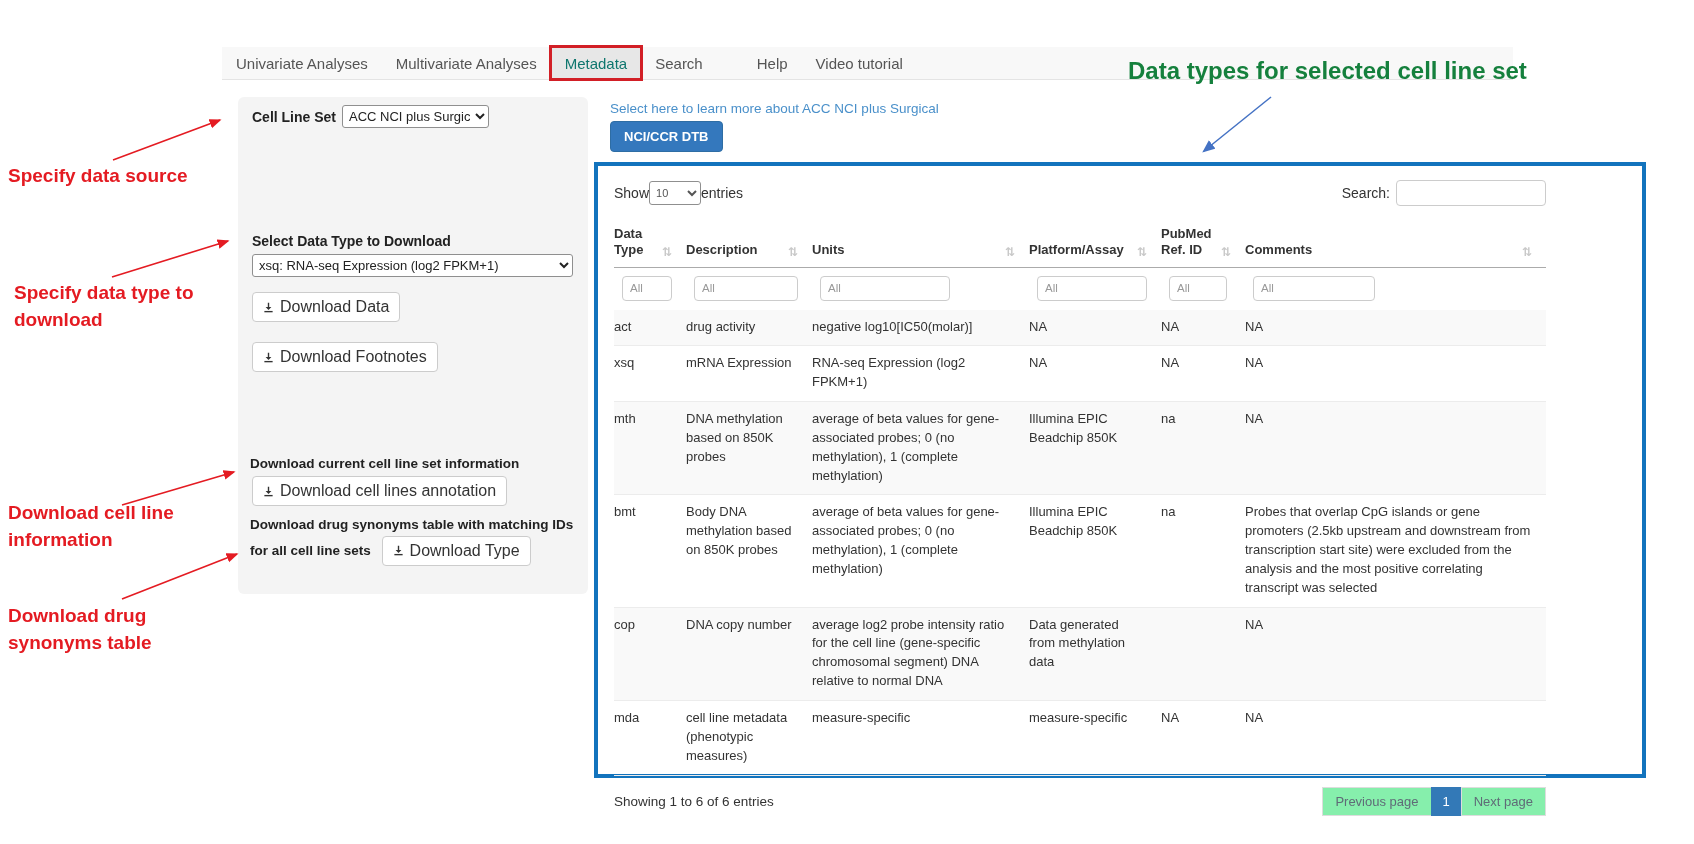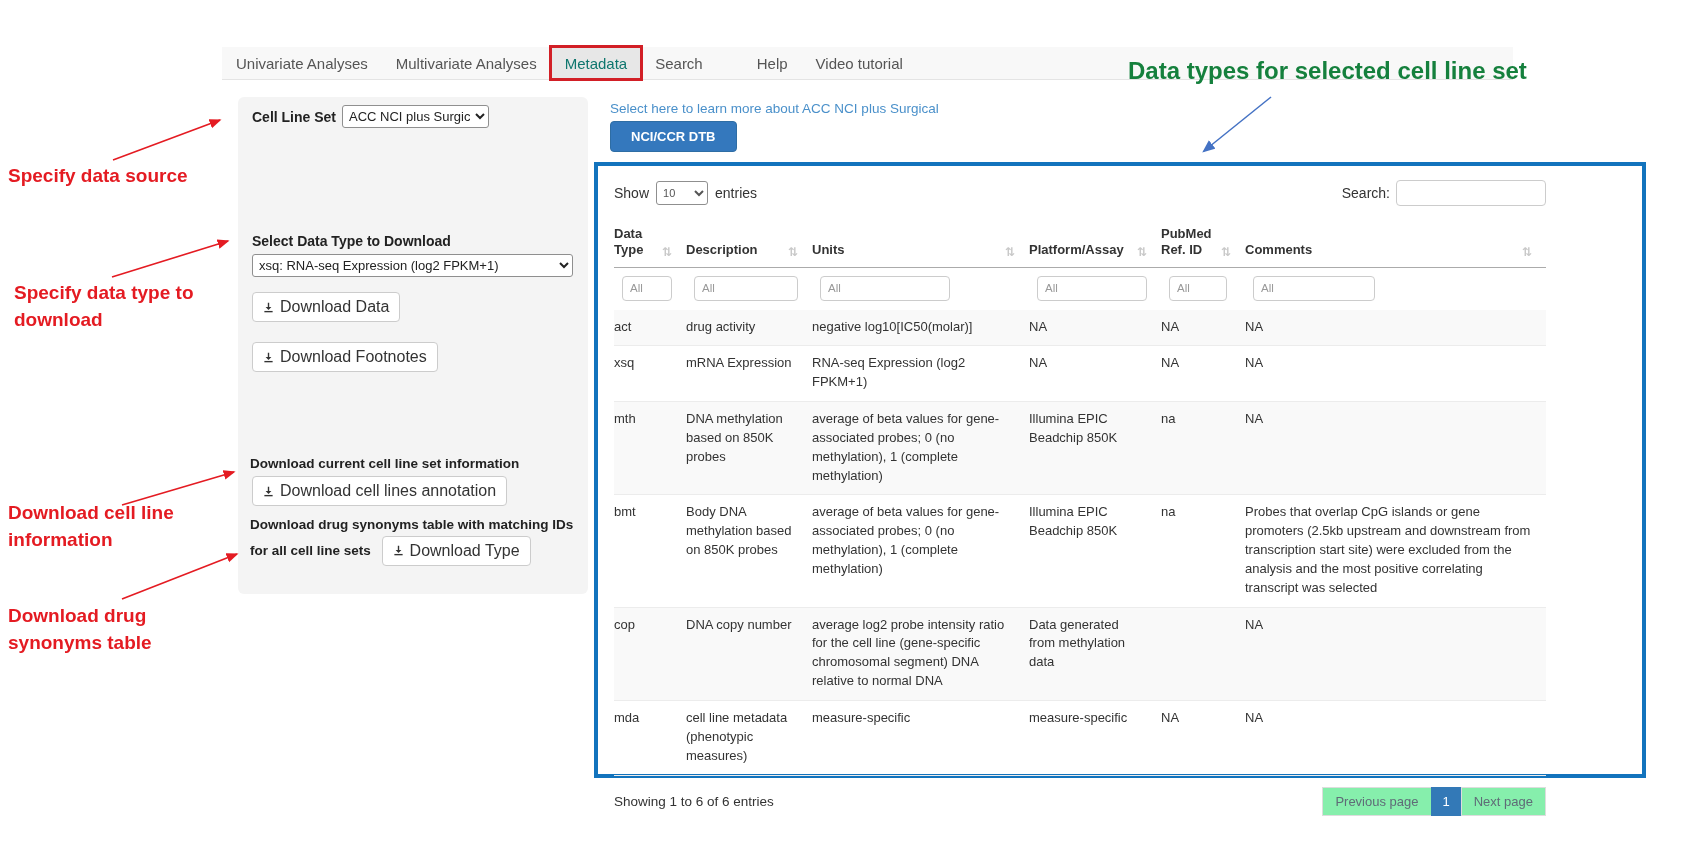--- a/index.html
+++ b/index.html
@@ -69,30 +69,30 @@
 
   
   .learn-link {
     position: absolute; left: 610px; top: 101px;
     font-size: 13.5px; color: #4a90ca; text-decoration: none; z-index: 2;
   }
   .src-btn {
     position: absolute; left: 610px; top: 121px;
     background: #3478bd; border: 1px solid #2e6da4; border-radius: 4px;
     color: #fff; font-weight: bold; font-size: 13px;
-    padding: 7px 20px; font-family: inherit; cursor: pointer; z-index: 2;
+    padding: 7px 13px; font-family: inherit; cursor: pointer; z-index: 2;
   }
   .bluebox {
     position: absolute; left: 594px; top: 162px;
     width: 1052px; height: 616px;
     border: 4px solid #1273bd; background: #fff; z-index: 2;
   }
   .dt-inner { padding: 14px 0 0 16px; width: 948px; }
   .dt-topbar { width: 932px; display: flex; justify-content: space-between; align-items: center; font-size: 14px; color: #333; }
-  .dt-show { display: flex; align-items: center; gap: 7px; }
+  .dt-show { display: flex; align-items: center; }
   #page-len-select { width: 52px; height: 24px; font-size: 11px; color: #555; }
   .dt-search { display: flex; align-items: center; gap: 6px; }
   .dt-search input { width: 150px; height: 26px; border: 1px solid #ccc; border-radius: 4px; font-family: inherit; font-size: 13px; padding: 0 6px; }
 
   table.dt { width: 932px; margin-top: 16px; border-collapse: collapse; table-layout: fixed; font-size: 13px; color: #333; }
   .c1{width:72px}.c2{width:126px}.c3{width:217px}.c4{width:132px}.c5{width:84px}.c6{width:301px}
   thead th { text-align: left; vertical-align: bottom; font-size: 13px; color: #333; }
   tr.head-row th { padding: 4px 14px 8px 0; border-bottom: 1px solid #ababab; cursor: pointer; }
   .thc { display: flex; justify-content: space-between; align-items: flex-end; }
   .thc b { font-weight: bold; line-height: 1.25; }

